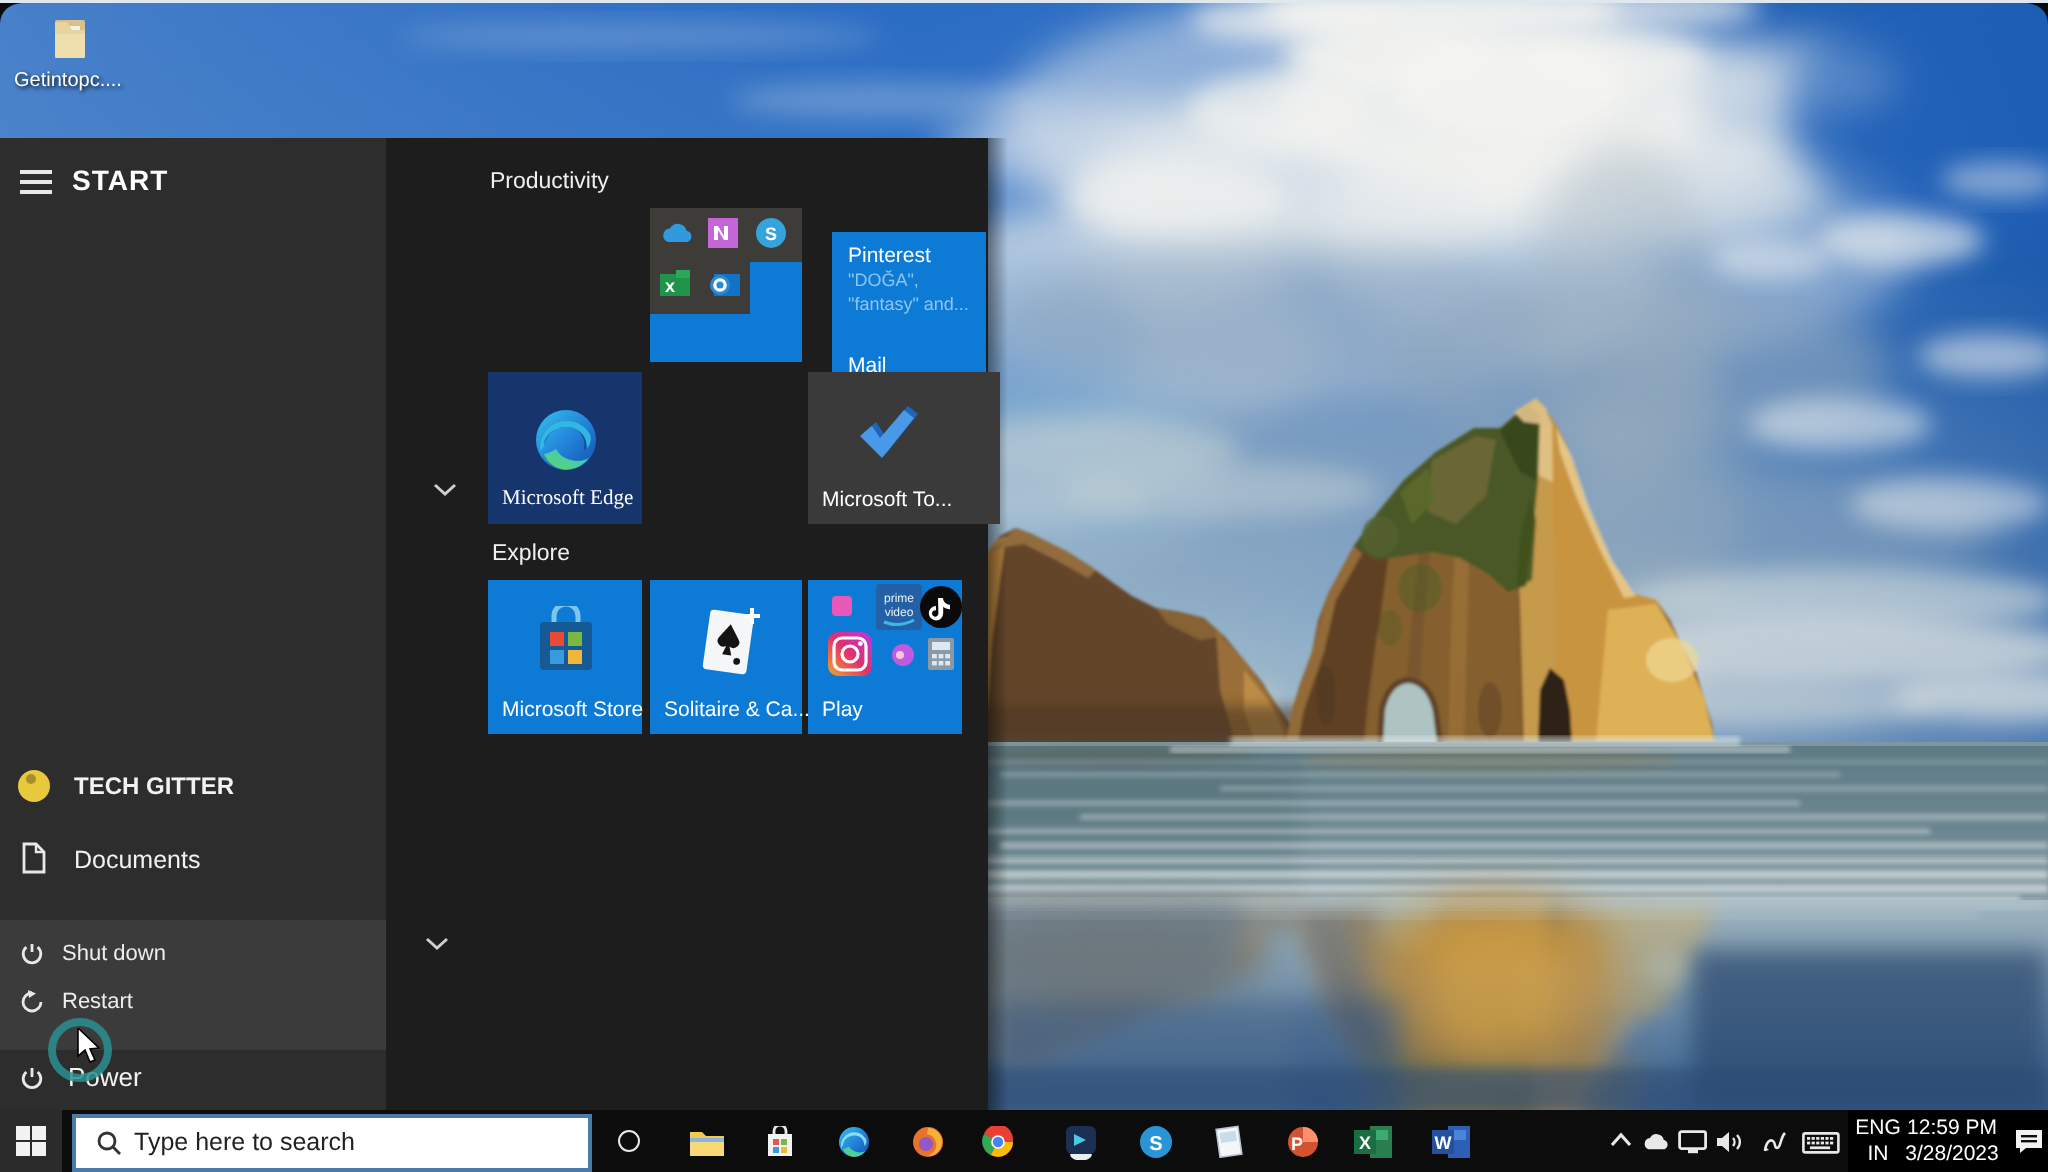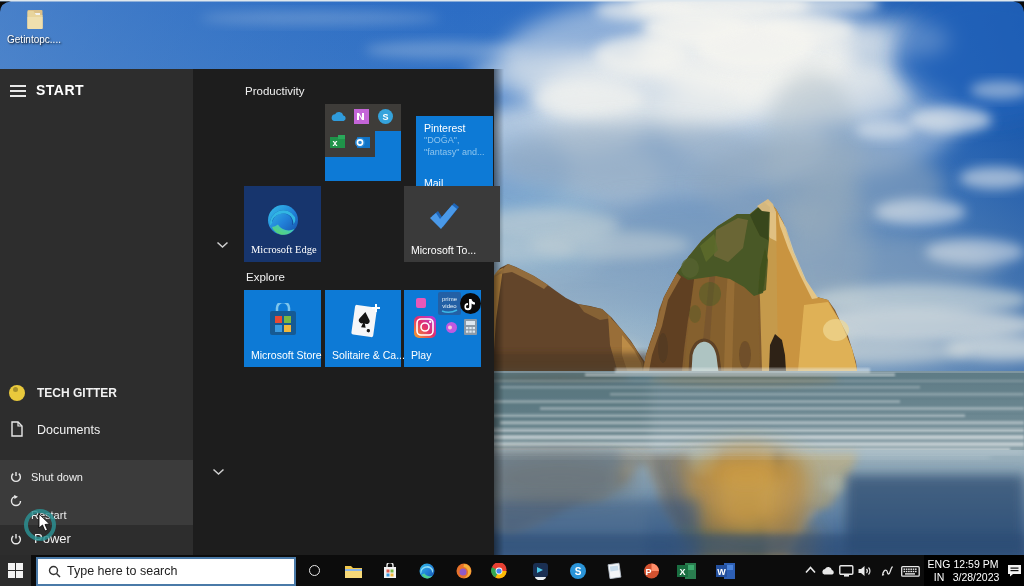--- a/index.html
+++ b/index.html
@@ -267,21 +267,21 @@
   <div class="abs" style="left:0;top:391px;width:193px;height:65px;background:#3b3b3b;"></div>
   <svg class="abs" style="left:10px;top:402px;" width="12" height="12" viewBox="0 0 12 12">
     <path d="M 6 1 L 6 5" stroke="#e8e8e8" stroke-width="1.4" fill="none"></path>
     <path d="M 3.2 2.6 A 4.4 4.4 0 1 0 8.8 2.6" stroke="#e8e8e8" stroke-width="1.4" fill="none"></path>
   </svg>
   <div class="abs" style="left:31px;top:402px;color:#eee;font-size:11px;">Shut down</div>
   <svg class="abs" style="left:10px;top:426px;" width="12" height="12" viewBox="0 0 12 12">
     <path d="M 10.5 6 A 4.5 4.5 0 1 1 6 1.5" stroke="#e8e8e8" stroke-width="1.4" fill="none"></path>
     <path d="M 4 0 L 8 1.8 L 4.5 4 Z" fill="#e8e8e8"></path>
   </svg>
-  <div class="abs" style="left:31px;top:440px;color:#eee;font-size:11px;">Restart</div>
+  <div class="abs" style="left:31px;top:426px;color:#eee;font-size:11px;">Restart</div>
 
   <svg class="abs" style="left:10px;top:464px;" width="12" height="13" viewBox="0 0 12 13">
     <path d="M 6 1 L 6 5.5" stroke="#e8e8e8" stroke-width="1.4" fill="none"></path>
     <path d="M 3.2 3 A 4.4 4.4 0 1 0 8.8 3" stroke="#e8e8e8" stroke-width="1.4" fill="none"></path>
   </svg>
   <div class="abs" style="left:34px;top:462px;color:#f2f2f2;font-size:13px;">Power</div>
 
   <div class="abs" style="left:24px;top:440px;width:32px;height:32px;border-radius:50%;border:4.5px solid #2b8f92;opacity:0.85;"></div>
   <svg class="abs" style="left:38px;top:445px;" width="14" height="20" viewBox="0 0 14 20">
     <path d="M 1,0 L 1,14 L 4.5,11 L 7,17 L 9.5,16 L 7,10.5 L 11.5,10 Z" fill="#fff" stroke="#000" stroke-width="0.8"></path>

